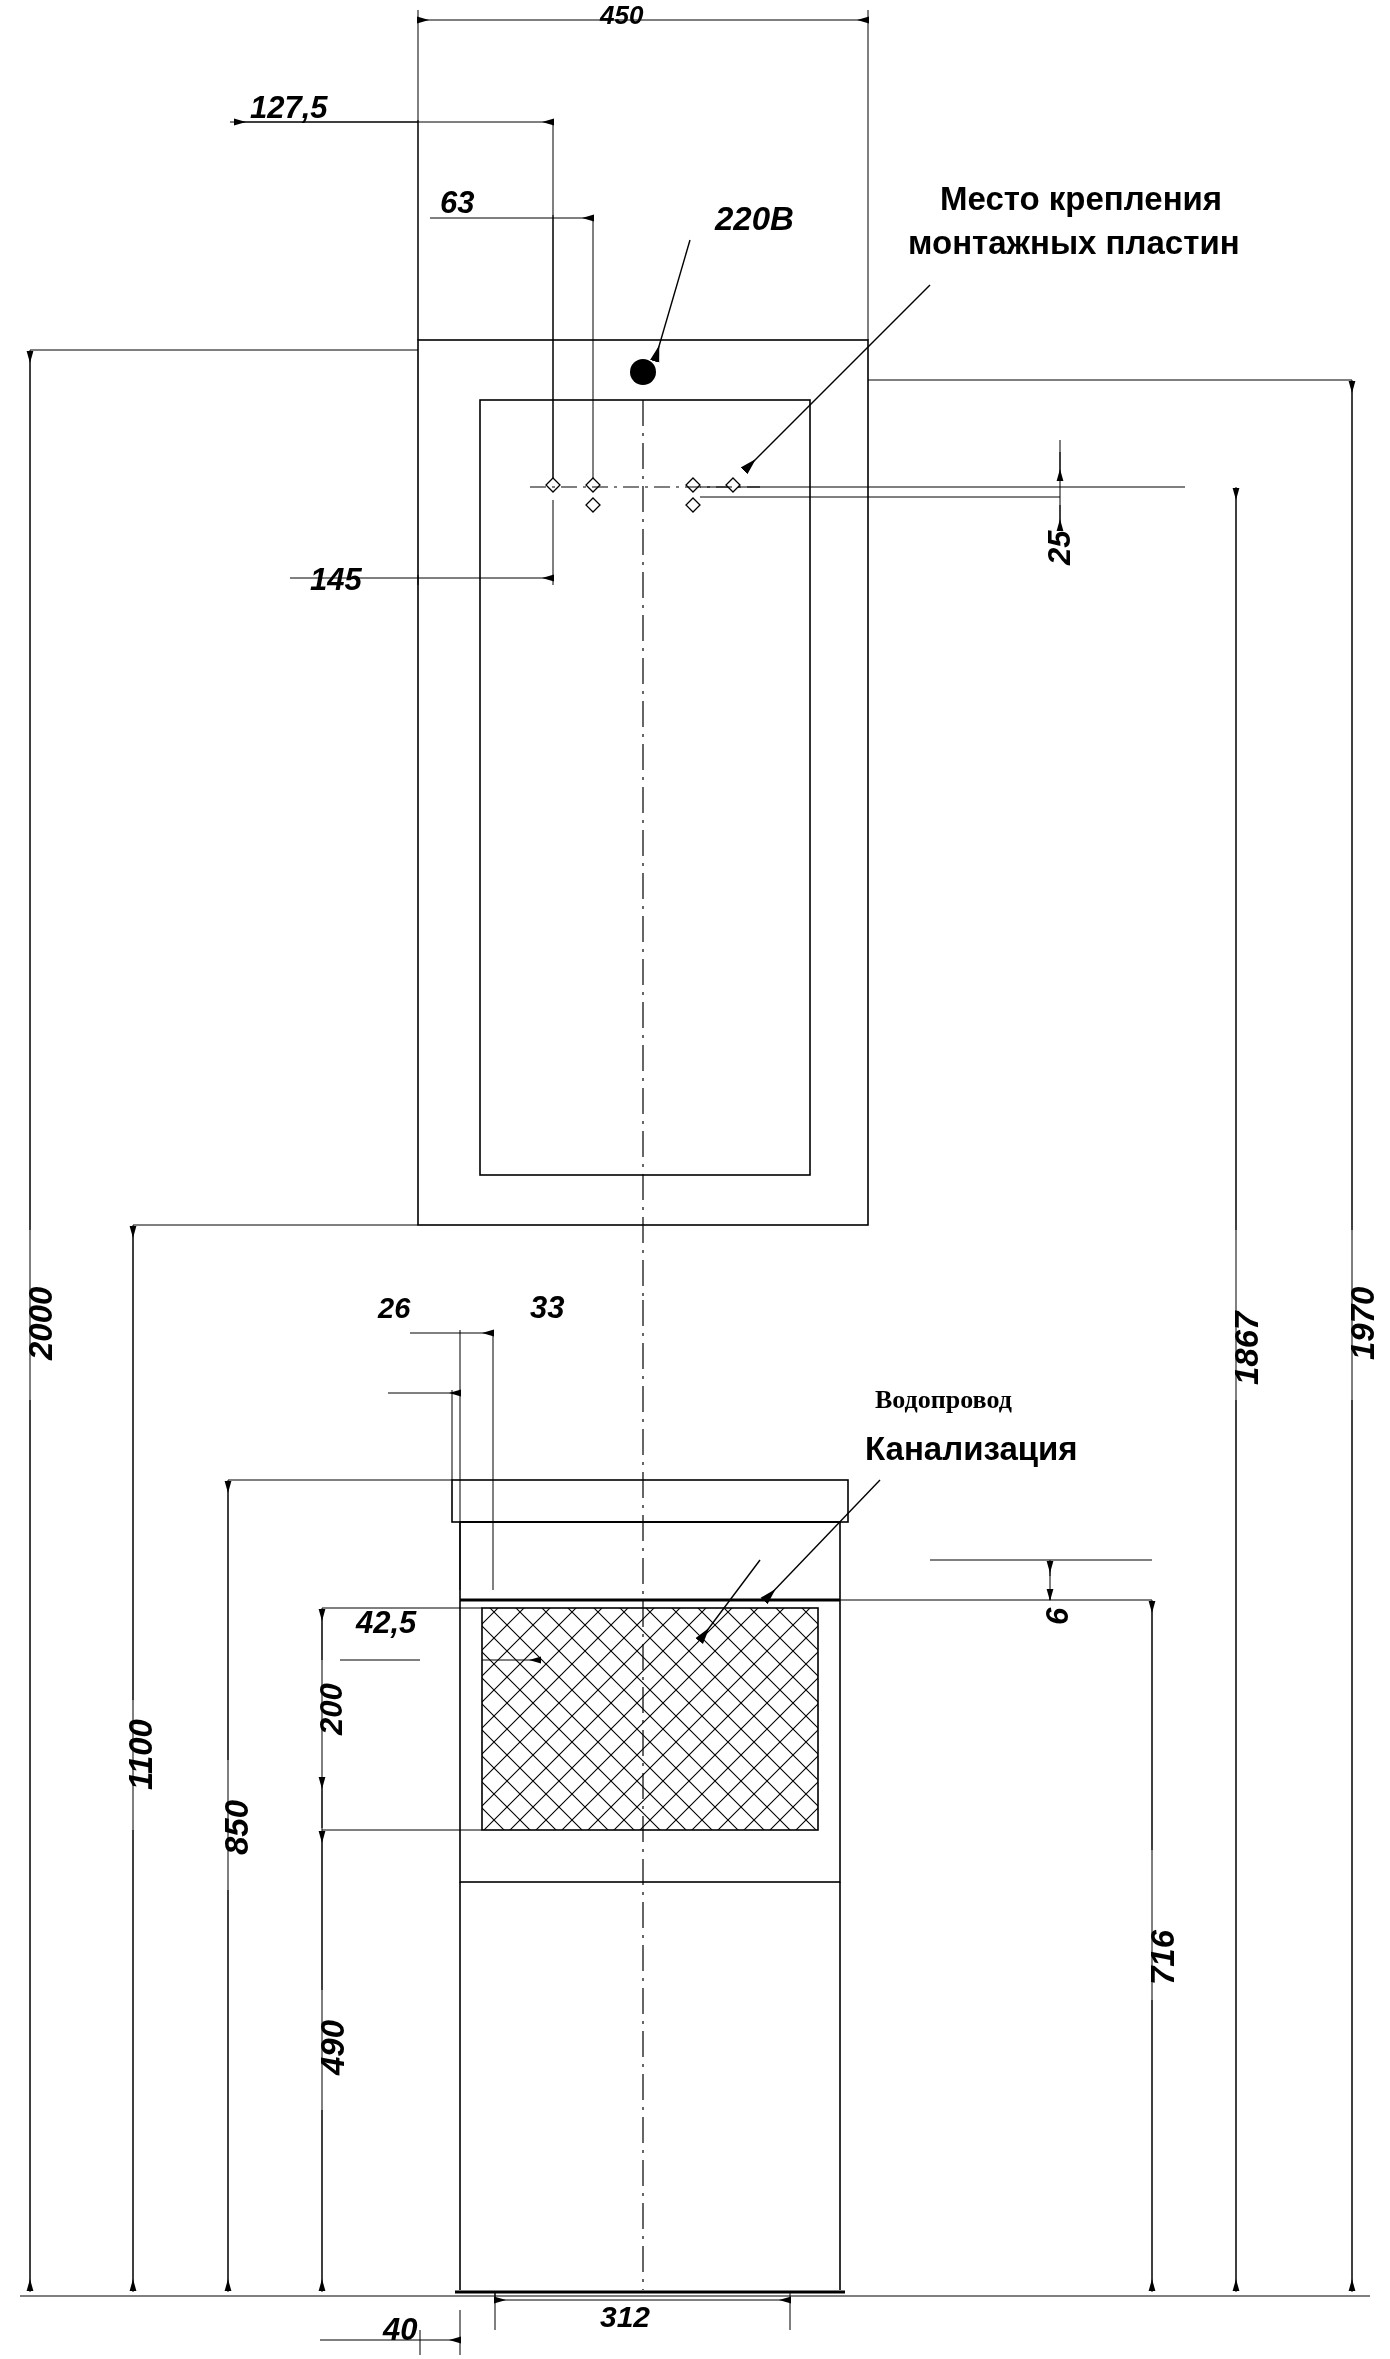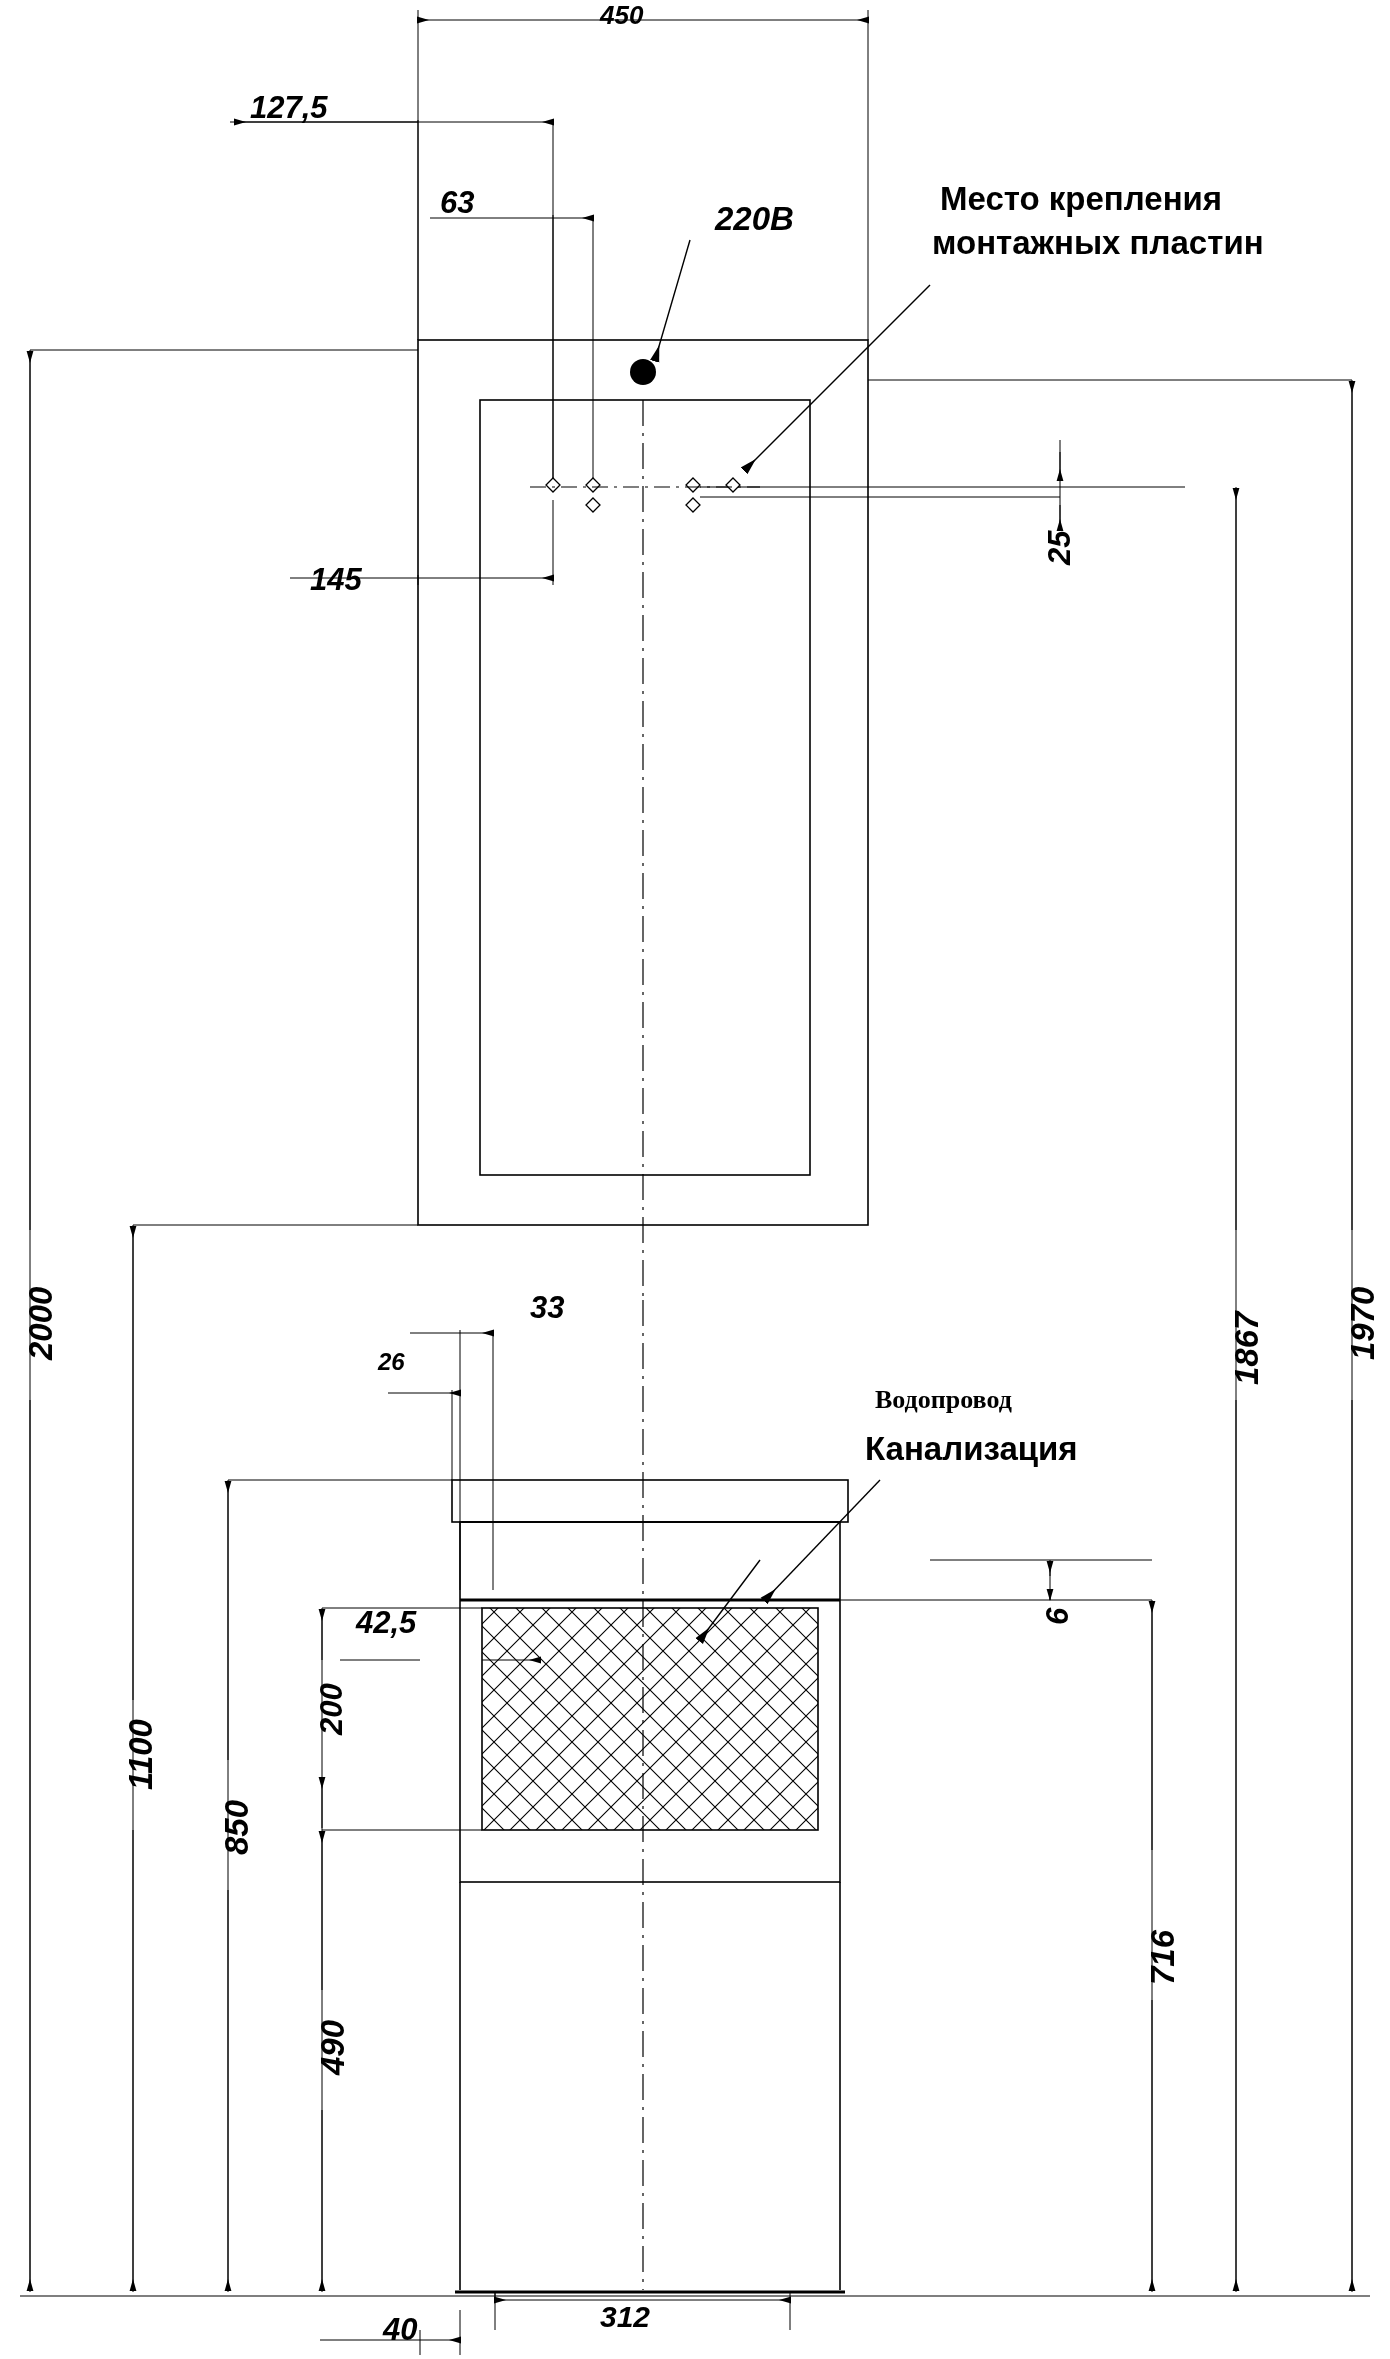--- a/index.html
+++ b/index.html
@@ -174,30 +174,30 @@
   </svg>
 
   <div class="lbl" style="left:600px;top:0px;font-size:26px;">450</div>
   <div class="lbl" style="left:250px;top:90px;font-size:31px;">127,5</div>
   <div class="lbl" style="left:440px;top:185px;font-size:31px;">63</div>
   <div class="lbl" style="left:310px;top:562px;font-size:31px;">145</div>
 
   <div class="lbl" style="left:715px;top:200px;font-size:33px;">220В</div>
 
   <div class="note" style="left:940px;top:180px;font-size:33px;">Место крепления</div>
-  <div class="note" style="left:932px;top:224px;font-size:33px;">монтажных пластин</div>
+  <div class="note" style="left:908px;top:224px;font-size:33px;">монтажных пластин</div>
 
   <div class="lbl v" style="left:1042px;top:565px;font-size:31px;transform:rotate(-90deg);">25</div>
 
   <div class="lbl v" style="left:22px;top:1360px;font-size:33px;transform:rotate(-90deg);">2000</div>
   <div class="lbl v" style="left:1344px;top:1360px;font-size:33px;transform:rotate(-90deg);">1970</div>
   <div class="lbl v" style="left:1228px;top:1385px;font-size:33px;transform:rotate(-90deg);">1867</div>
 
   <div class="lbl" style="left:530px;top:1290px;font-size:31px;">33</div>
-  <div class="lbl" style="left:378px;top:1348px;font-size:24px;">26</div>
+  <div class="lbl" style="left:378px;top:1292px;font-size:29px;">26</div>
 
   <div class="note" style="left:875px;top:1385px;font-size:26px;font-family:Liberation Serif, serif;">Водопровод</div>
   <div class="note" style="left:865px;top:1430px;font-size:33px;">Канализация</div>
 
   <div class="lbl" style="left:356px;top:1605px;font-size:31px;">42,5</div>
   <div class="lbl v" style="left:1040px;top:1625px;font-size:31px;transform:rotate(-90deg);">6</div>
   <div class="lbl v" style="left:314px;top:1735px;font-size:31px;transform:rotate(-90deg);">200</div>
   <div class="lbl v" style="left:122px;top:1790px;font-size:33px;transform:rotate(-90deg);">1100</div>
   <div class="lbl v" style="left:218px;top:1855px;font-size:33px;transform:rotate(-90deg);">850</div>
   <div class="lbl v" style="left:314px;top:2075px;font-size:33px;transform:rotate(-90deg);">490</div>

